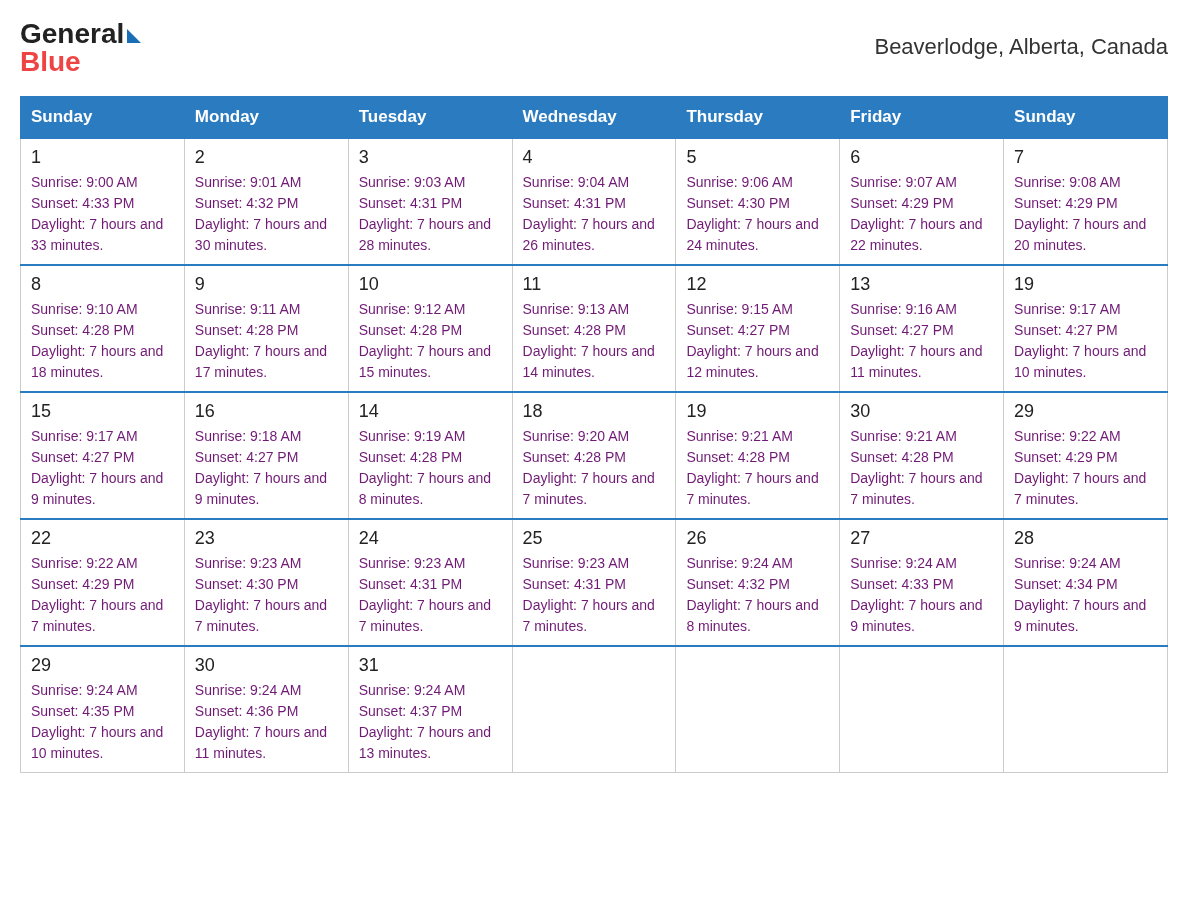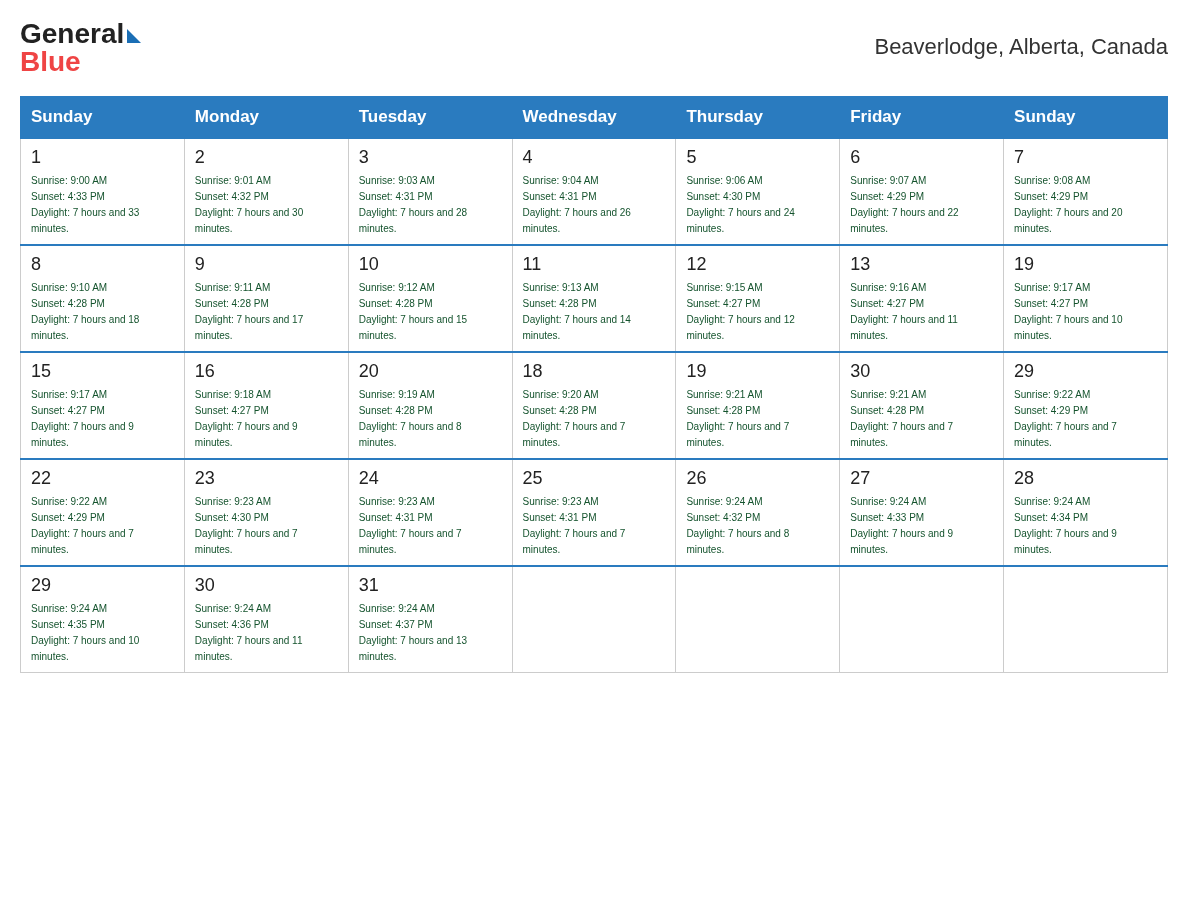--- a/index.html
+++ b/index.html
@@ -81,23 +81,23 @@
       width: 14.28%;
       min-height: 90px;
     }
     .day-number {
       font-size: 18px;
       font-weight: normal;
       display: block;
       margin-bottom: 4px;
     }
     .day-info {
-      font-size: 10px;
+      font-size: 14px;
       line-height: 1.5;
-      color: #14532d;
+      color: #701a75;
     }
     tbody tr {
       border-top: 2px solid #2a7bbf;
     }
     tbody tr td:first-child {
       border-left: 1px solid #ccc;
     }
     .empty-cell {
       background: #fff;
     }
@@ -161,21 +161,21 @@
         <td><span class="day-number">13</span>
 <span class="day-info">Sunrise: 9:16 AM<br>Sunset: 4:27 PM<br>Daylight: 7 hours and 11 minutes.</span></td>
         <td><span class="day-number">19</span>
 <span class="day-info">Sunrise: 9:17 AM<br>Sunset: 4:27 PM<br>Daylight: 7 hours and 10 minutes.</span></td>
       </tr>
       <tr>
         <td><span class="day-number">15</span>
 <span class="day-info">Sunrise: 9:17 AM<br>Sunset: 4:27 PM<br>Daylight: 7 hours and 9 minutes.</span></td>
         <td><span class="day-number">16</span>
 <span class="day-info">Sunrise: 9:18 AM<br>Sunset: 4:27 PM<br>Daylight: 7 hours and 9 minutes.</span></td>
-        <td><span class="day-number">20</span>
+        <td><span class="day-number">14</span>
 <span class="day-info">Sunrise: 9:19 AM<br>Sunset: 4:28 PM<br>Daylight: 7 hours and 8 minutes.</span></td>
         <td><span class="day-number">18</span>
 <span class="day-info">Sunrise: 9:20 AM<br>Sunset: 4:28 PM<br>Daylight: 7 hours and 7 minutes.</span></td>
         <td><span class="day-number">19</span>
 <span class="day-info">Sunrise: 9:21 AM<br>Sunset: 4:28 PM<br>Daylight: 7 hours and 7 minutes.</span></td>
         <td><span class="day-number">30</span>
 <span class="day-info">Sunrise: 9:21 AM<br>Sunset: 4:28 PM<br>Daylight: 7 hours and 7 minutes.</span></td>
         <td><span class="day-number">29</span>
 <span class="day-info">Sunrise: 9:22 AM<br>Sunset: 4:29 PM<br>Daylight: 7 hours and 7 minutes.</span></td>
       </tr>

